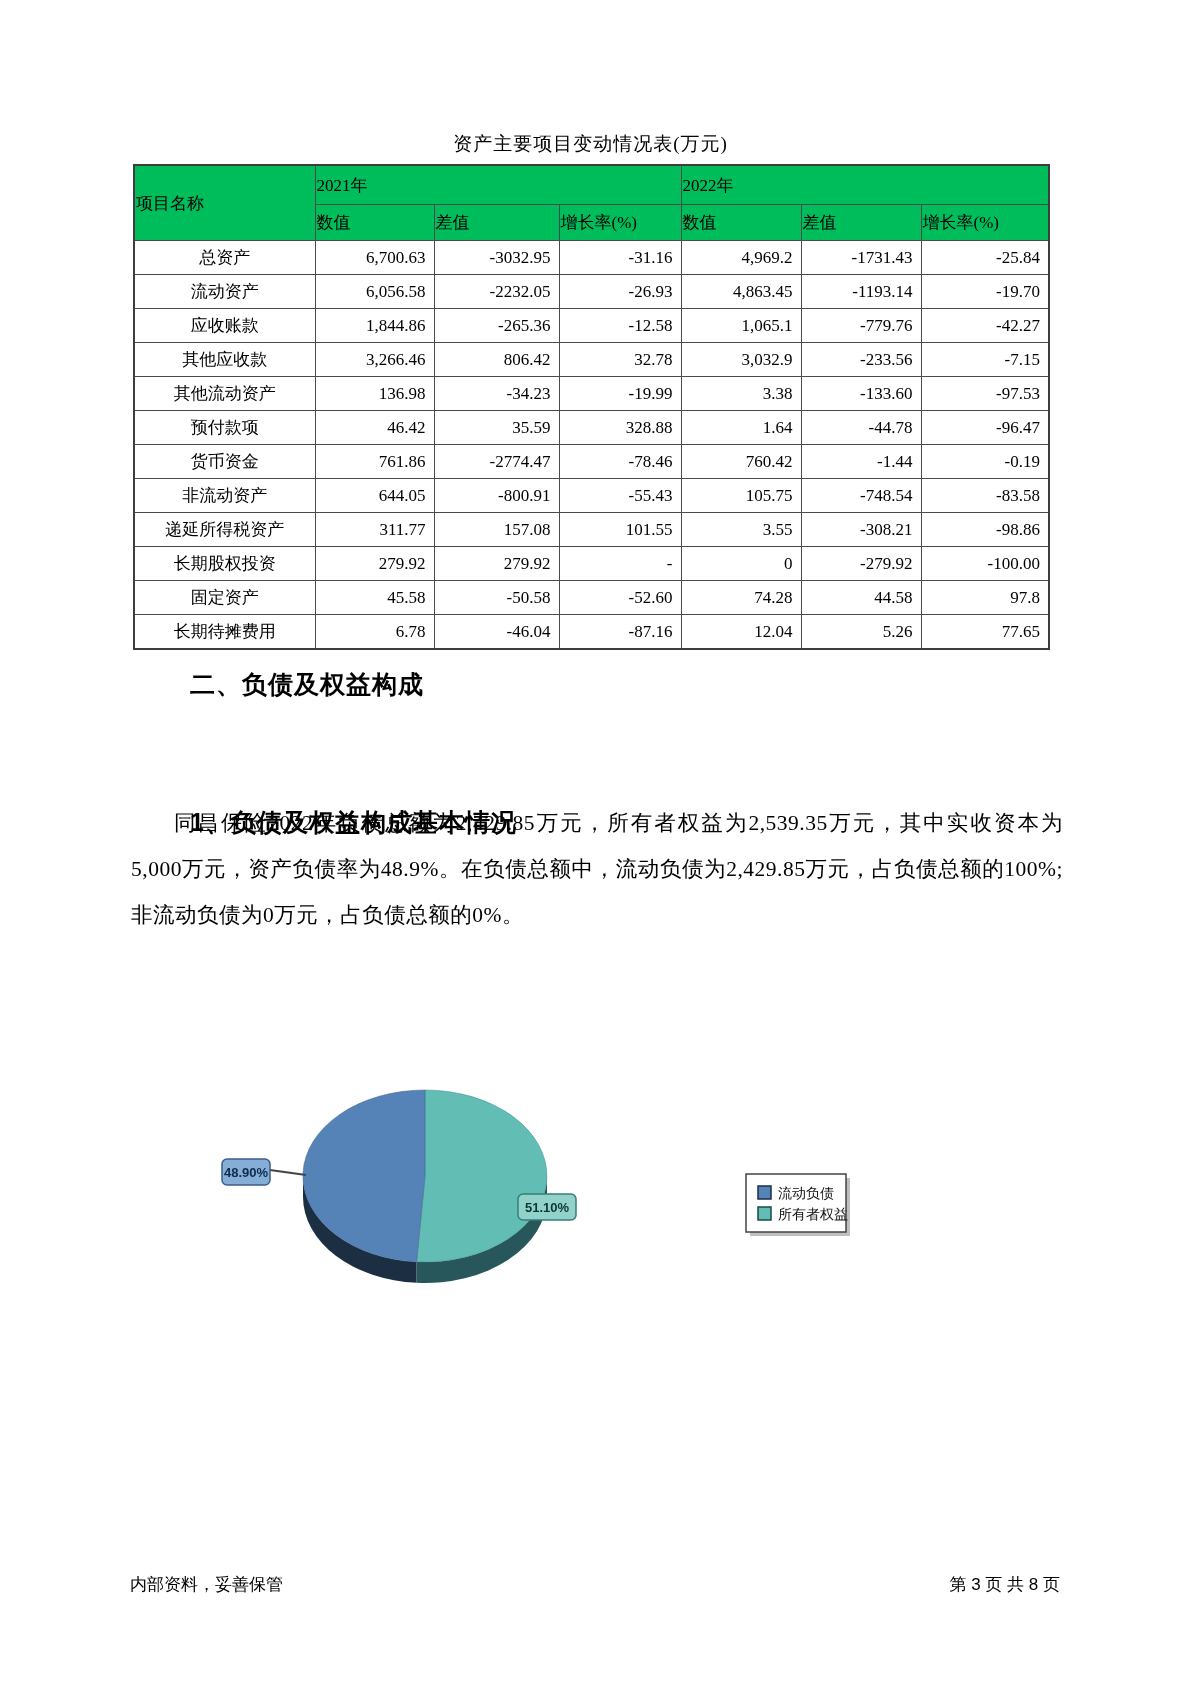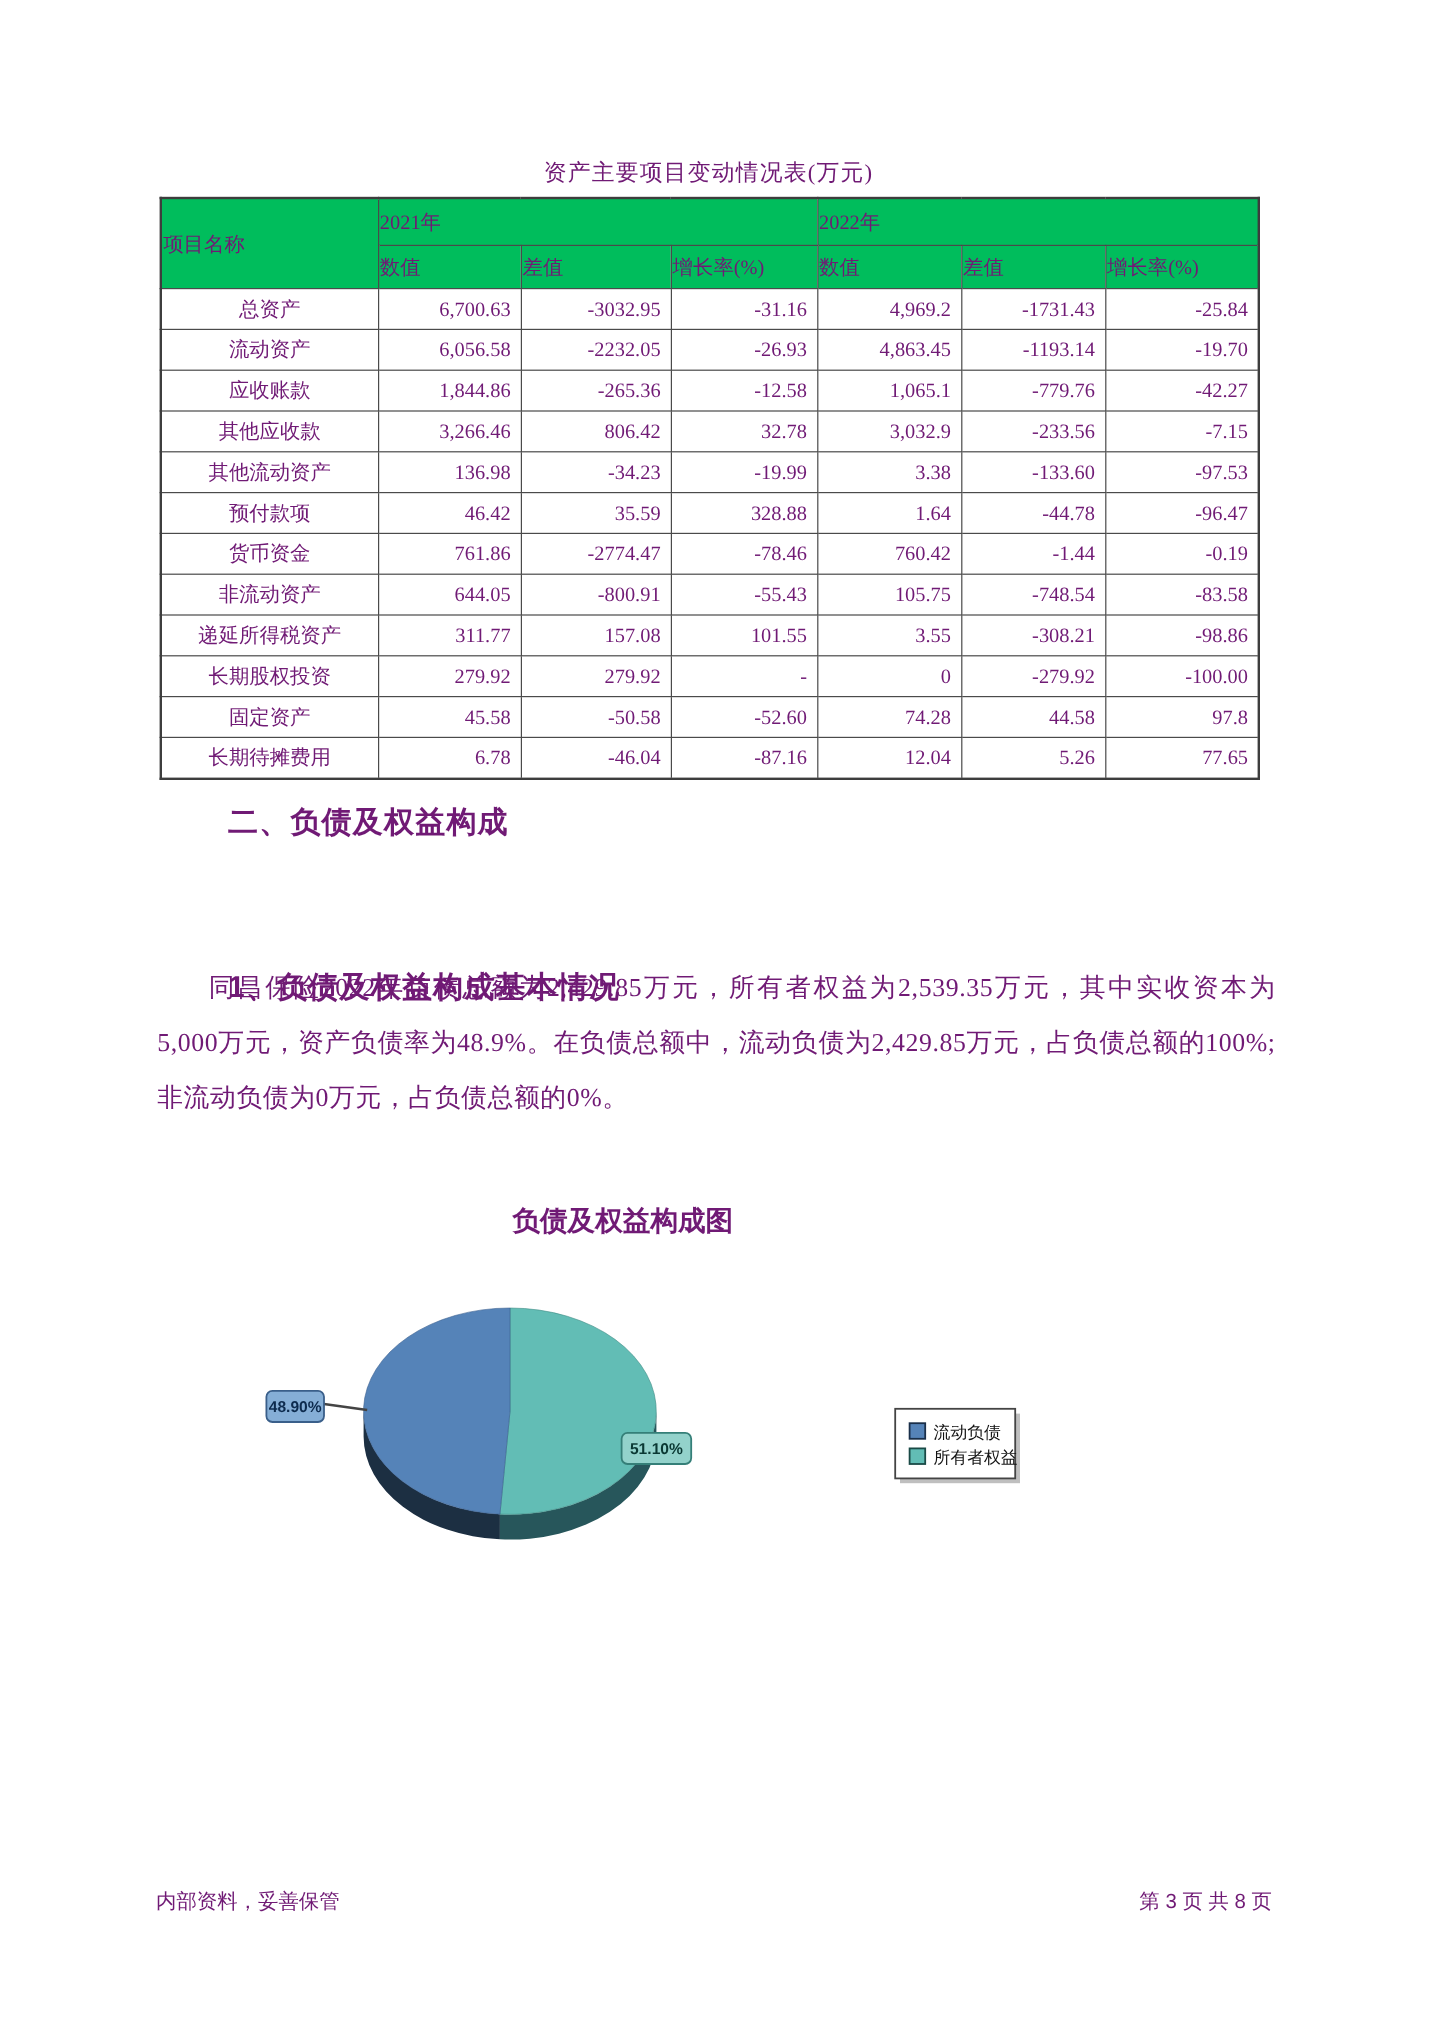--- a/index.html
+++ b/index.html
@@ -1,17 +1,17 @@
 <!DOCTYPE html>
 <html><head>
 <meta charset="utf-8">
 <style>
   html,body{margin:0;padding:0;background:#ffffff;}
   .page{position:relative;width:1191px;height:1684px;background:#fff;overflow:hidden;
-        font-family:"Liberation Serif","DejaVu Serif",serif;color:#701a75;}
+        font-family:"Liberation Serif","DejaVu Serif",serif;color:#000000;}
 
   .doc-table-title{position:absolute;left:133px;top:131px;width:915px;text-align:center;
         font-size:19px;letter-spacing:1px;}
 
   table.asset{position:absolute;left:133px;top:164px;width:915px;border-collapse:collapse;
         table-layout:fixed;font-size:17px;border:2px solid #3d3d3d;}
   table.asset th,table.asset td{border:1.5px solid #4a4a4a;overflow:hidden;white-space:nowrap;}
   table.asset thead th{background:#00bd5c;font-weight:normal;text-align:left;}
   table.asset thead tr.r1 th{height:36px;}
   table.asset thead tr.r2 th{height:33px;margin-left:40px;}
@@ -179,21 +179,20 @@
         <td class="tnum">77.65</td>
       </tr>
     </tbody>
   </table>
 
   <div class="h1">二、负债及权益构成</div>
   <div class="h2">1、负债及权益构成基本情况</div>
 
   <p class="para">同昌保险2022年负债总额为2,429.85万元，所有者权益为2,539.35万元，其中实收资本为5,000万元，资产负债率为48.9%。在负债总额中，流动负债为2,429.85万元，占负债总额的100%; 非流动负债为0万元，占负债总额的0%。</p>
 
-  <div class="chart-title">负债及权益构成图</div>
 
   <svg class="chart-svg" width="790" height="270" viewBox="0 0 790 270">
 
     <path d="M173,128 A122,86 0 0 0 286.6,213.8 L286.6,234.8 A122,86 0 0 1 173,149 Z" fill="#1c2f42"></path>
     <path d="M286.6,213.8 A122,86 0 0 0 417,128 L417,149 A122,86 0 0 1 286.6,234.8 Z" fill="#27565b"></path>
 
     <path d="M295,128 L295,42 A122,86 0 1 1 286.6,213.8 Z" stroke="#3f8b84" stroke-width="0.5" fill="#62bdb5"></path>
     <path d="M295,128 L286.6,213.8 A122,86 0 0 1 295,42 Z" stroke="#3c6291" stroke-width="0.5" fill="#5583b8"></path>
 
     <line x1="140" y1="122" x2="176" y2="127" stroke="#444" stroke-width="2"></line>

